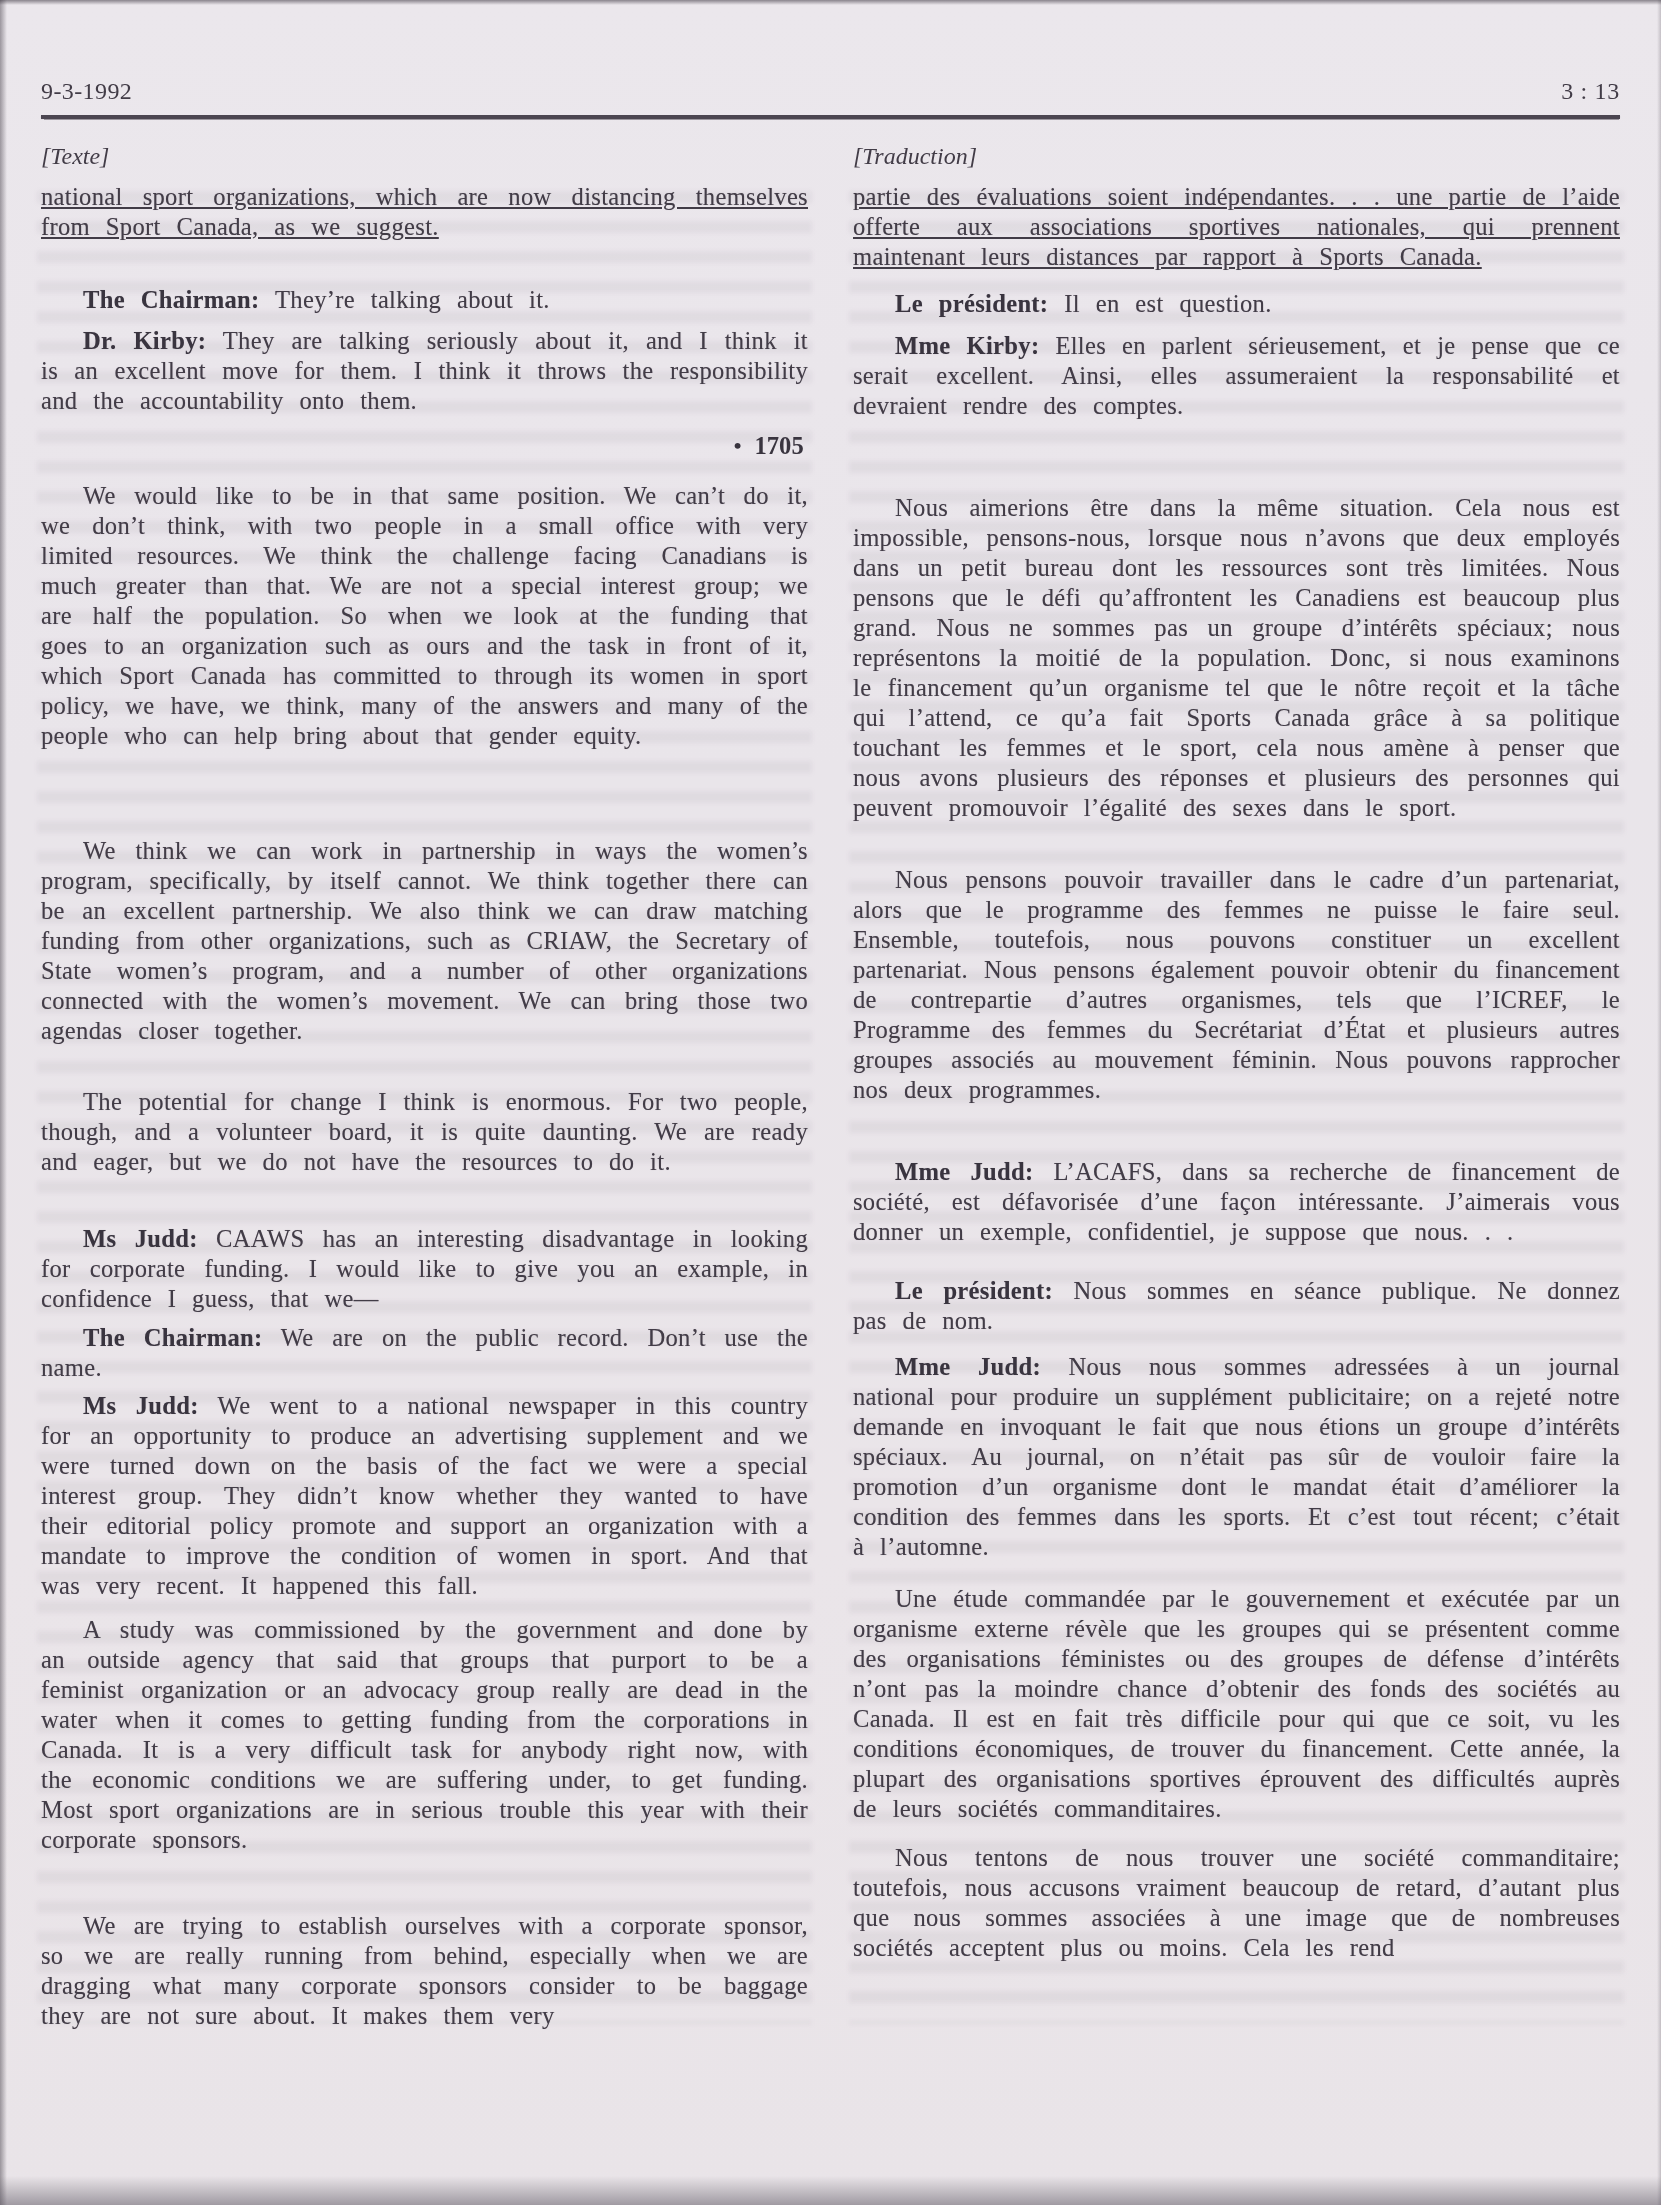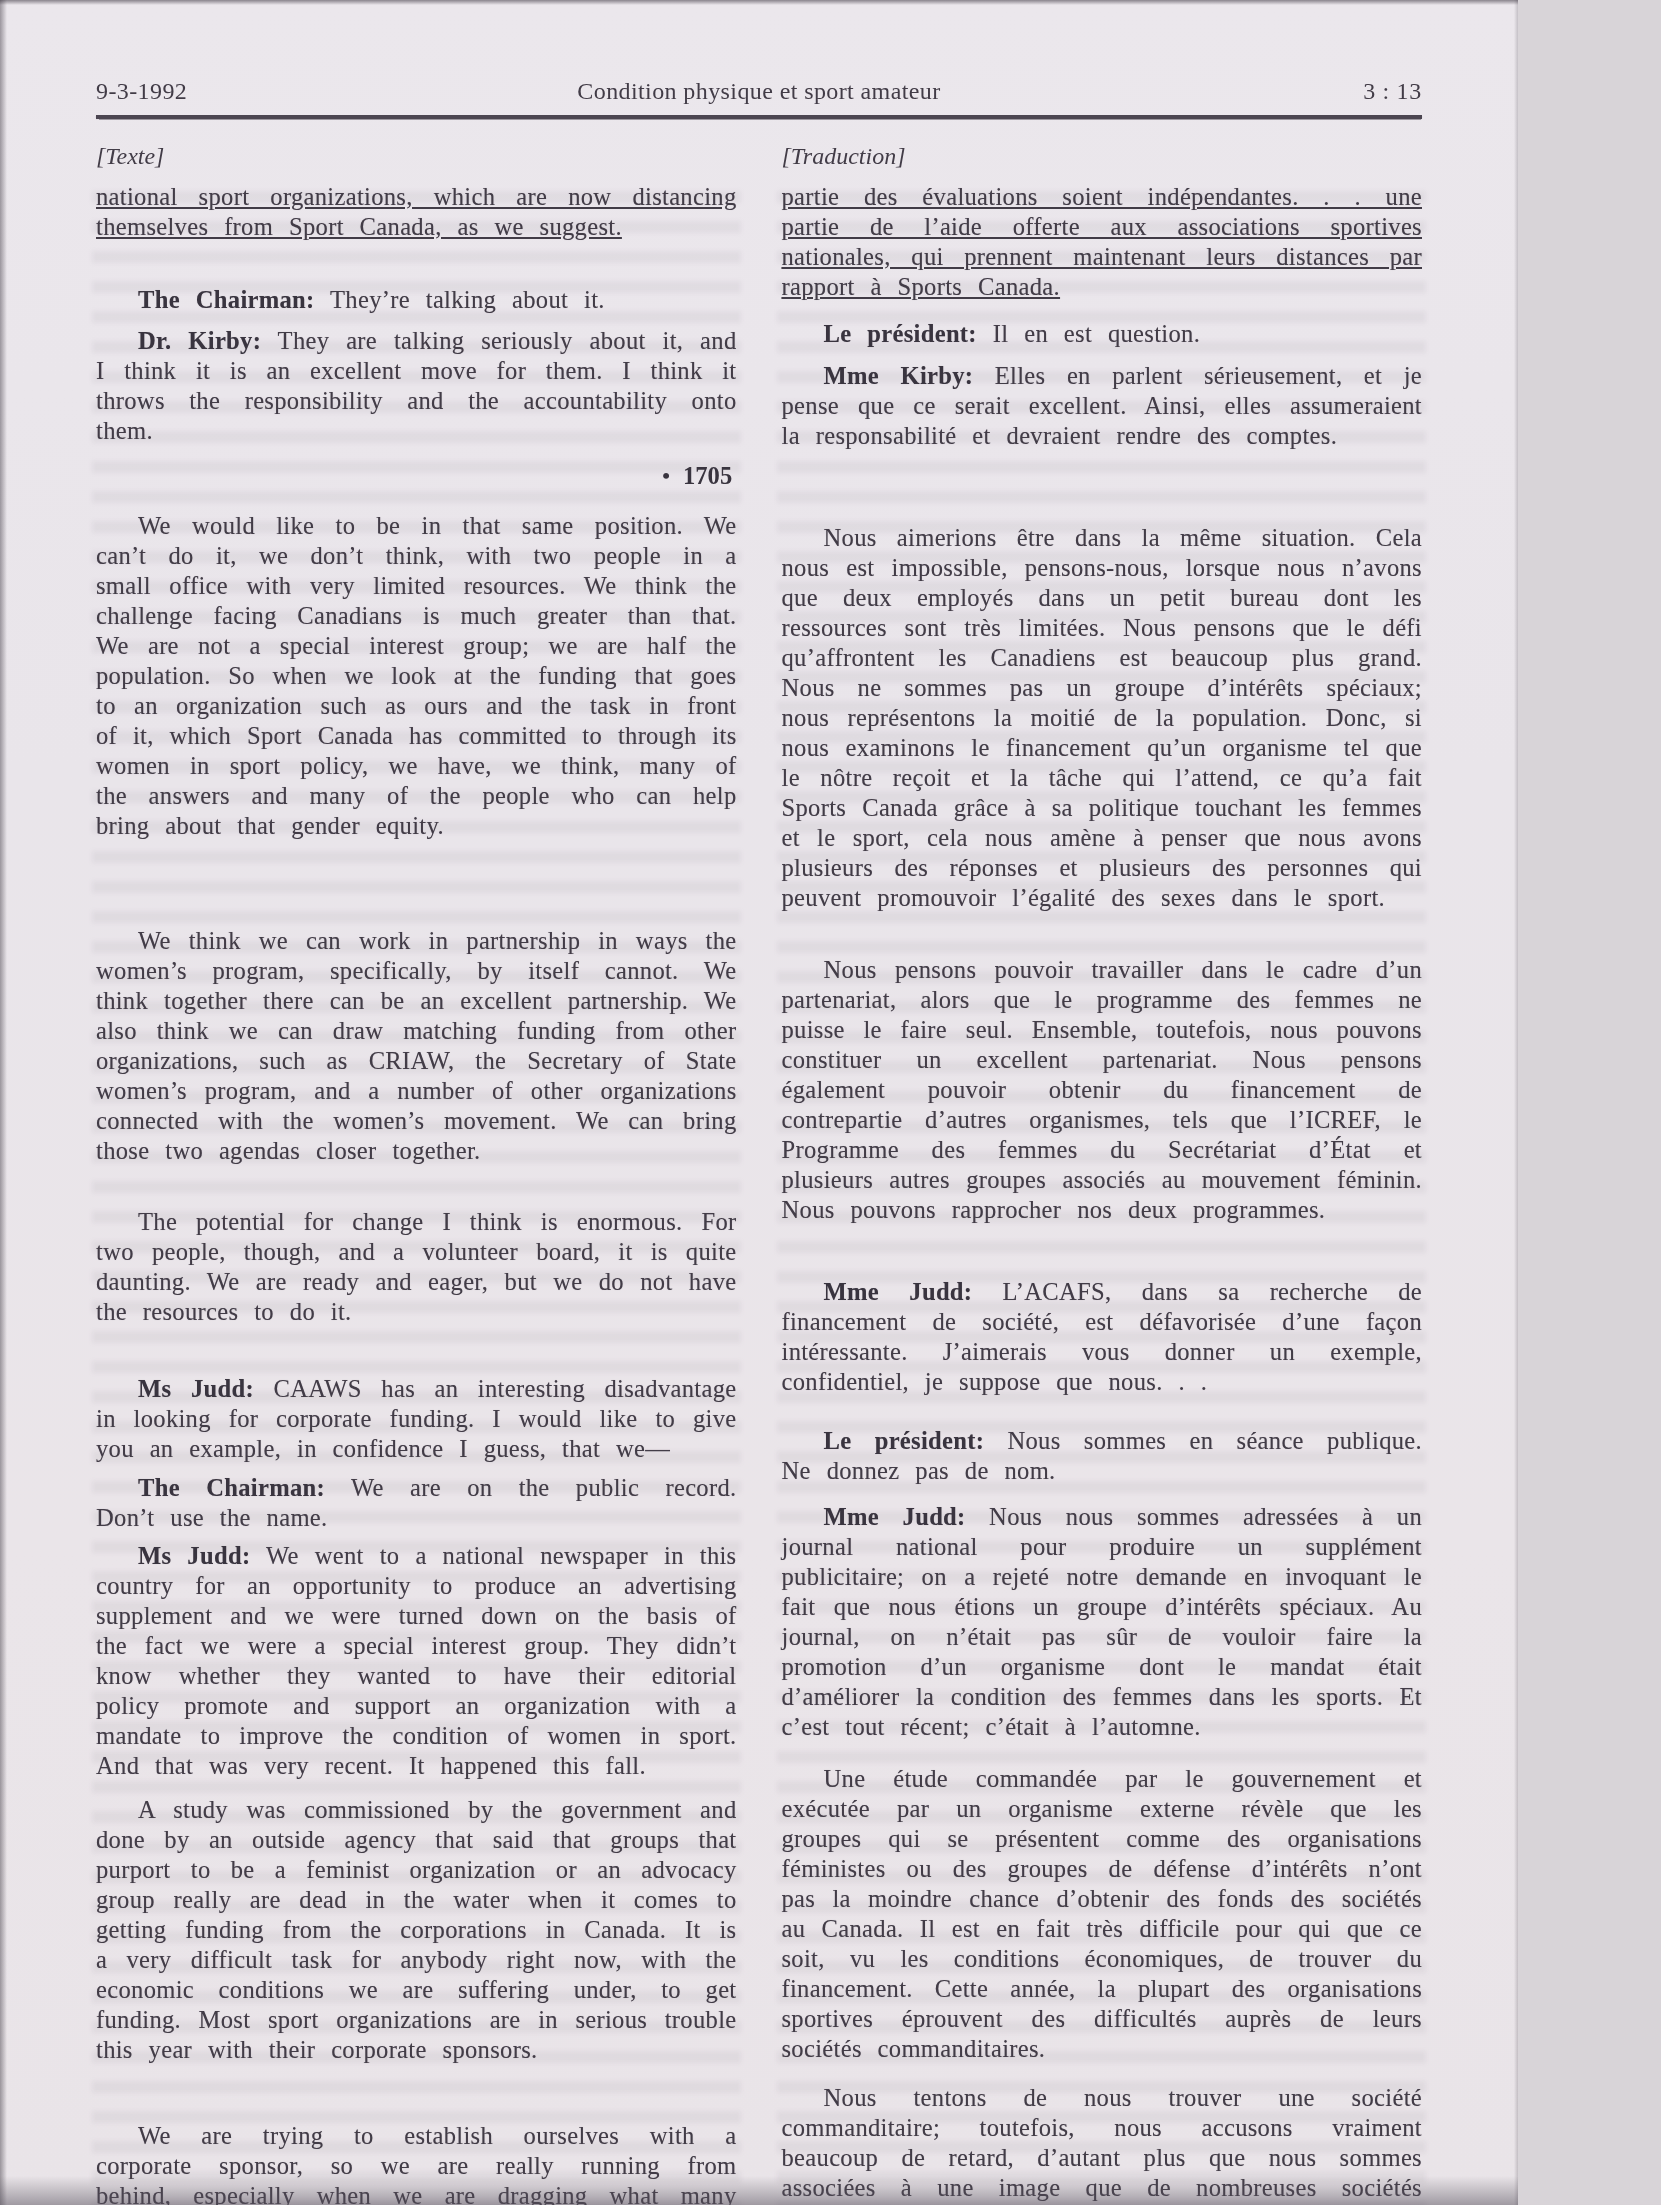--- a/index.html
+++ b/index.html
@@ -2,28 +2,28 @@
 <html style="font-size:11.6px"><head>
 <meta charset="utf-8">
 <style>
   html, body {
     margin: 0;
     padding: 0;
     background: #d8d4d8;
   }
   .page {
     position: relative;
-    width: 1518px;
+    width: 1661px;
     height: 2205px;
     overflow: hidden;
     background: linear-gradient(180deg, #ebe7ec 0%, #e9e5ea 35%, #eae5e9 70%, #e9e4e8 100%);
     font-family: "Liberation Serif", "DejaVu Serif", serif;
     color: #423c47;
     box-sizing: border-box;
-    padding: 0 96px;
+    padding: 0 41px;
   }
   
   .edge { position: absolute; pointer-events: none; z-index: 5; }
   .edge-top   { top: 0; left: 0; right: 0; height: 5px;
                 background: linear-gradient(to bottom, rgba(58,52,62,0.55), rgba(58,52,62,0)); }
   .edge-left  { top: 0; left: 0; bottom: 0; width: 6.5px;
                 background: linear-gradient(to right, rgba(58,52,62,0.45), rgba(58,52,62,0)); }
   .edge-right { top: 0; right: 0; bottom: 0; width: 4.3px;
                 background: linear-gradient(to left, rgba(58,52,62,0.22), rgba(58,52,62,0)); }
   .edge-bottom{ left: 0; right: 0; bottom: 0; height: 29px;
@@ -108,21 +108,20 @@
 <body>
 
 <div class="page">
   <div class="edge edge-top"></div>
   <div class="edge edge-left"></div>
   <div class="edge edge-right"></div>
   <div class="edge edge-bottom"></div>
 
   <header class="page-header">
     <span class="date">9-3-1992</span>
-    <span class="title">Condition physique et sport amateur</span>
     <span class="pagenum">3 : 13</span>
   </header>
   <div class="header-rule"></div>
 
   <main class="columns">
     <section class="col">
       <div class="col-label">[Texte]</div>
       <div class="paragraphs">
           <p class="para continued" style="margin-top: 0px;">national sport organizations, which are now distancing themselves from Sport Canada, as we suggest.</p>
           <p class="para" style="margin-top: 43px;"><strong class="speaker">The Chairman:</strong> They’re talking about it.</p>

